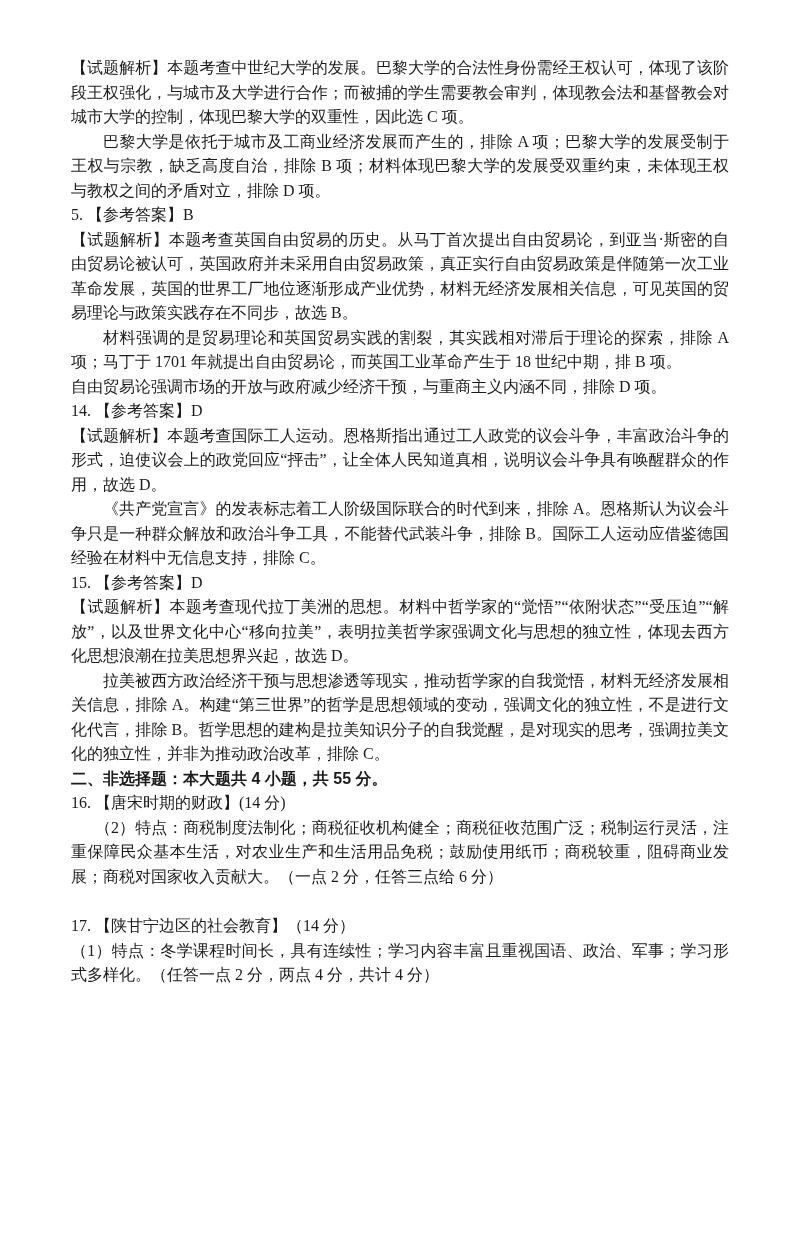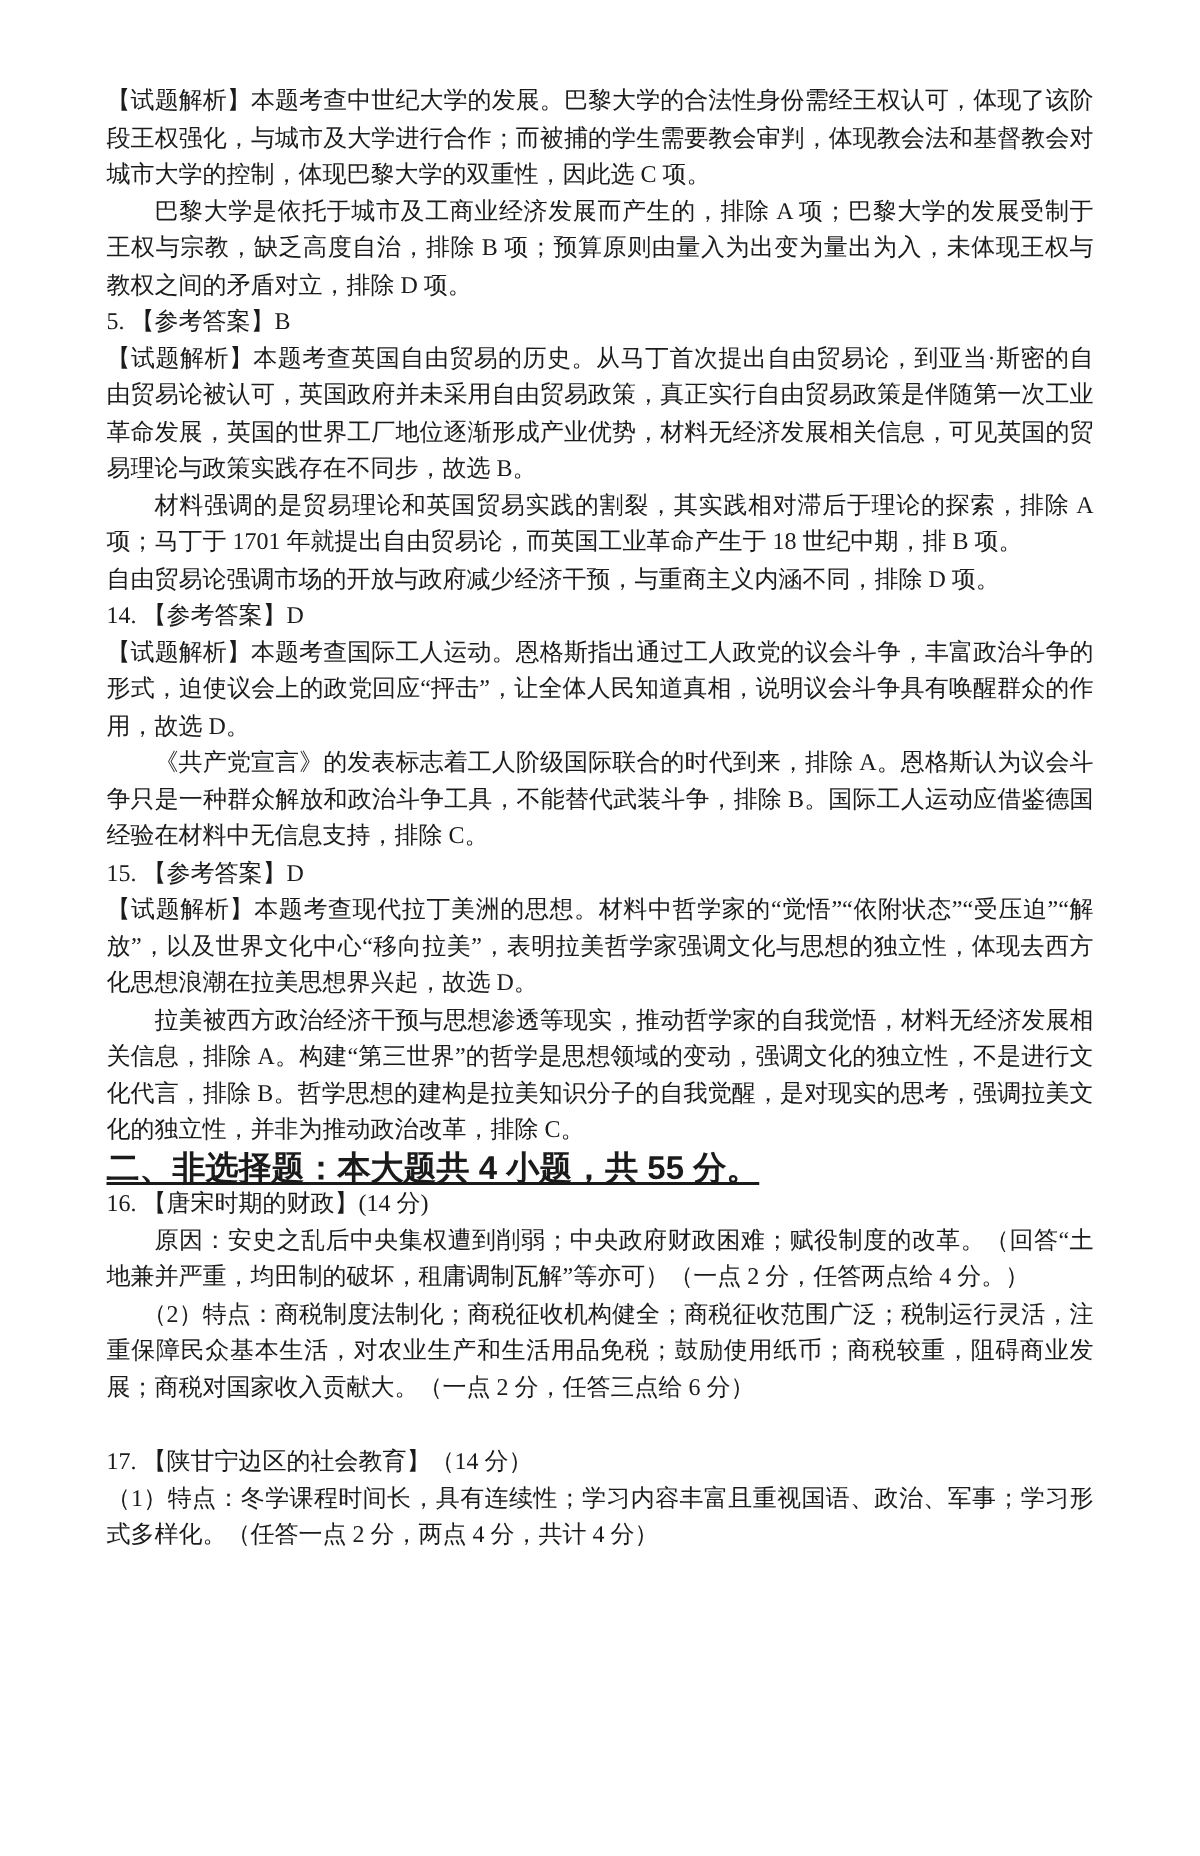--- a/index.html
+++ b/index.html
@@ -29,52 +29,50 @@
     text-justify: inter-ideograph;
   }
   .indent2  { text-indent: 2em; }
   .indent15 { text-indent: 1.5em; }
   .answer-line, .question-title {
     text-align: left;
   }
   .section-heading {
     font-family: "Liberation Sans", "DejaVu Sans", sans-serif;
     font-weight: 700;
-    font-size: 22px;
+    font-size: 16px;
     text-align: left;
     margin: 14px 0 7px 0;
-    text-decoration: underline;
   }
   .gap-before {
     margin-top: 25px !important;
   }
 </style>
 </head>
 <body>
 
 <div class="page">
 
   <p class="para">【试题解析】本题考查中世纪大学的发展。巴黎大学的合法性身份需经王权认可，体现了该阶段王权强化，与城市及大学进行合作；而被捕的学生需要教会审判，体现教会法和基督教会对城市大学的控制，体现巴黎大学的双重性，因此选 C 项。</p>
-  <p class="para indent2">巴黎大学是依托于城市及工商业经济发展而产生的，排除 A 项；巴黎大学的发展受制于王权与宗教，缺乏高度自治，排除 B 项；预算原则由量入为出变为量出为入，未体现王权与教权之间的矛盾对立，排除 D 项。</p>
+  <p class="para indent2">巴黎大学是依托于城市及工商业经济发展而产生的，排除 A 项；巴黎大学的发展受制于王权与宗教，缺乏高度自治，排除 B 项；材料体现巴黎大学的发展受双重约束，未体现王权与教权之间的矛盾对立，排除 D 项。</p>
 
   <p class="answer-line">5. 【参考答案】B</p>
   <p class="para">【试题解析】本题考查英国自由贸易的历史。从马丁首次提出自由贸易论，到亚当·斯密的自由贸易论被认可，英国政府并未采用自由贸易政策，真正实行自由贸易政策是伴随第一次工业革命发展，英国的世界工厂地位逐渐形成产业优势，材料无经济发展相关信息，可见英国的贸易理论与政策实践存在不同步，故选 B。</p>
   <p class="para indent2">材料强调的是贸易理论和英国贸易实践的割裂，其实践相对滞后于理论的探索，排除 A 项；马丁于 1701 年就提出自由贸易论，而英国工业革命产生于 18 世纪中期，排 B 项。</p>
   <p class="para">自由贸易论强调市场的开放与政府减少经济干预，与重商主义内涵不同，排除 D 项。</p>
 
   <p class="answer-line">14. 【参考答案】D</p>
   <p class="para">【试题解析】本题考查国际工人运动。恩格斯指出通过工人政党的议会斗争，丰富政治斗争的形式，迫使议会上的政党回应“抨击”，让全体人民知道真相，说明议会斗争具有唤醒群众的作用，故选 D。</p>
   <p class="para indent2">《共产党宣言》的发表标志着工人阶级国际联合的时代到来，排除 A。恩格斯认为议会斗争只是一种群众解放和政治斗争工具，不能替代武装斗争，排除 B。国际工人运动应借鉴德国经验在材料中无信息支持，排除 C。</p>
 
   <p class="answer-line">15. 【参考答案】D</p>
   <p class="para">【试题解析】本题考查现代拉丁美洲的思想。材料中哲学家的“觉悟”“依附状态”“受压迫”“解放”，以及世界文化中心“移向拉美”，表明拉美哲学家强调文化与思想的独立性，体现去西方化思想浪潮在拉美思想界兴起，故选 D。</p>
   <p class="para indent2">拉美被西方政治经济干预与思想渗透等现实，推动哲学家的自我觉悟，材料无经济发展相关信息，排除 A。构建“第三世界”的哲学是思想领域的变动，强调文化的独立性，不是进行文化代言，排除 B。哲学思想的建构是拉美知识分子的自我觉醒，是对现实的思考，强调拉美文化的独立性，并非为推动政治改革，排除 C。</p>
 
   <p class="section-heading">二、非选择题：本大题共 4 小题，共 55 分。</p>
 
   <p class="question-title">16. 【唐宋时期的财政】(14 分)</p>
-  <p class="para indent2">原因：安史之乱后中央集权遭到削弱；中央政府财政困难；赋役制度的改革。（回答“土地兼并严重，均田制的破坏，租庸调制瓦解”等亦可）（一点 2 分，任答两点给 4 分。）</p>
   <p class="para indent15">（2）特点：商税制度法制化；商税征收机构健全；商税征收范围广泛；税制运行灵活，注重保障民众基本生活，对农业生产和生活用品免税；鼓励使用纸币；商税较重，阻碍商业发展；商税对国家收入贡献大。（一点 2 分，任答三点给 6 分）</p>
 
   <p class="question-title gap-before">17. 【陕甘宁边区的社会教育】（14 分）</p>
   <p class="para">（1）特点：冬学课程时间长，具有连续性；学习内容丰富且重视国语、政治、军事；学习形式多样化。（任答一点 2 分，两点 4 分，共计 4 分）</p>
 
 </div>
 
 </body></html>

